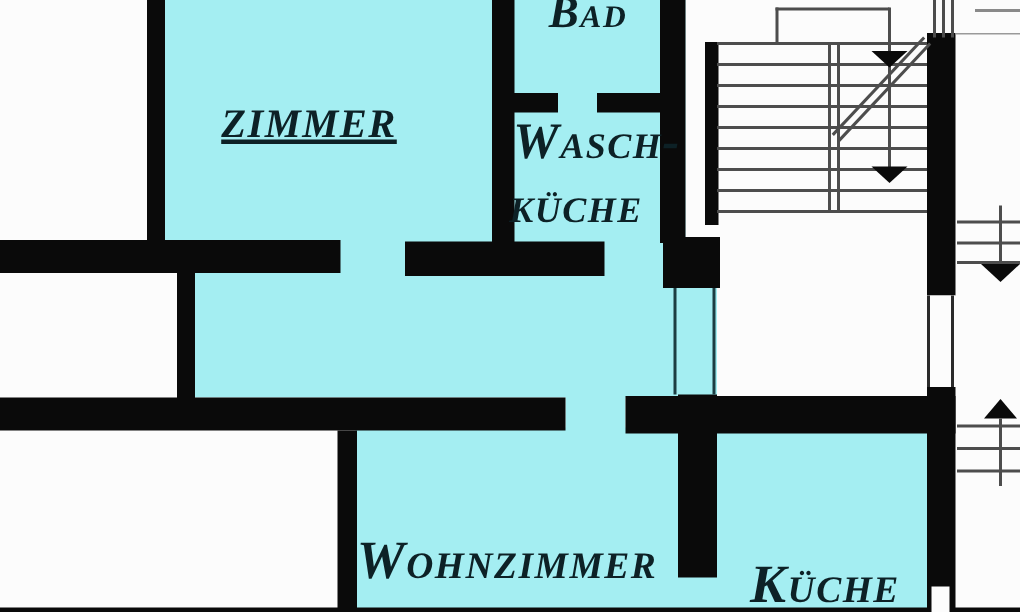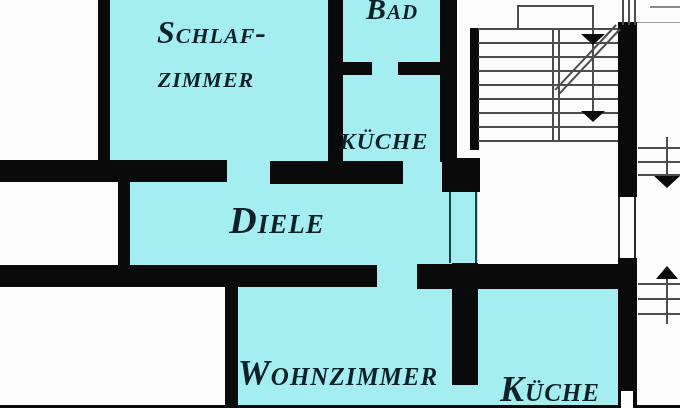--- a/index.html
+++ b/index.html
@@ -105,21 +105,20 @@
     <div class="tri-down" style="left:654px;top:176px;"></div>
   </div>
   <div>
     <div class="tri-up" style="left:656px;top:266px;"></div>
     <div class="thinline" style="left:666px;top:279px;width:1.5px;height:45px;"></div>
     <div class="thinline" style="left:638px;top:283px;width:42px;height:1.5px;"></div>
     <div class="thinline" style="left:638px;top:298px;width:42px;height:1.5px;"></div>
     <div class="thinline" style="left:638px;top:313px;width:42px;height:1.5px;"></div>
   </div>
 
-  <div class="label" style="left:212px;top:16px;font-size:32px;">Schlaf-</div>
-  <div class="label" style="left:206px;top:60px;font-size:32px;">zimmer</div>
+  <div class="label" style="left:206px;top:60px;font-size:38px;text-decoration:underline;">zimmer</div>
   <div class="label" style="left:392px;top:-6px;font-size:30px;">Bad</div>
+  <div class="label" style="left:398px;top:78px;font-size:34px;">Wasch-</div>
   <div class="label" style="left:384px;top:121px;font-size:34px;">küche</div>
-  <div class="label" style="left:277px;top:201px;font-size:38px;">Diele</div>
   <div class="label" style="left:338px;top:355px;font-size:36px;">Wohnzimmer</div>
   <div class="label" style="left:550px;top:371px;font-size:36px;">Küche</div>
 
 </div>
 
 </body></html>

